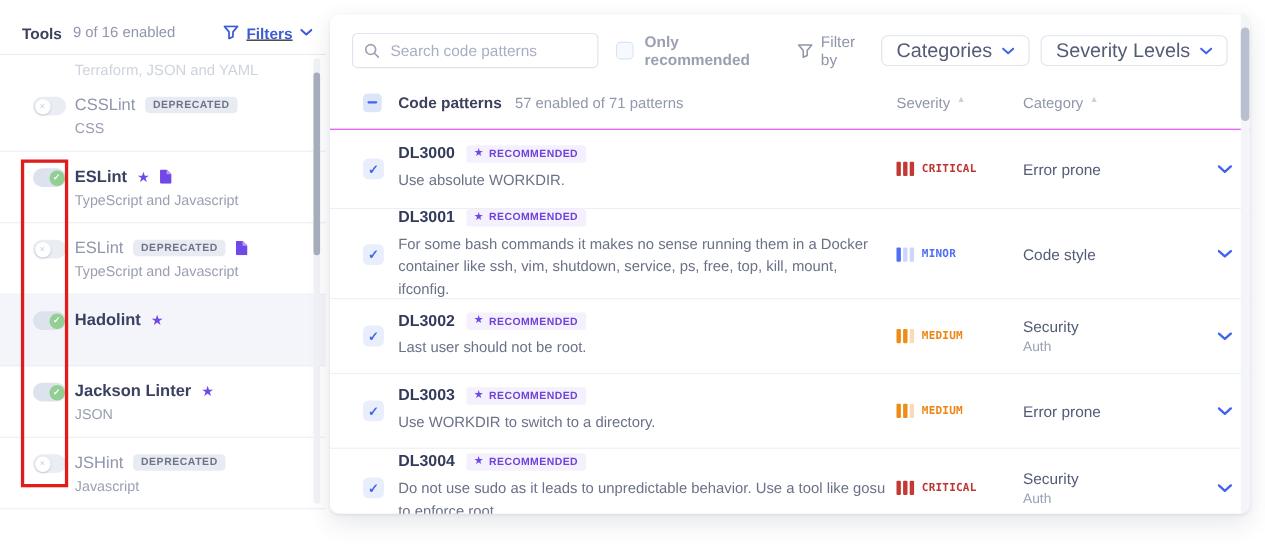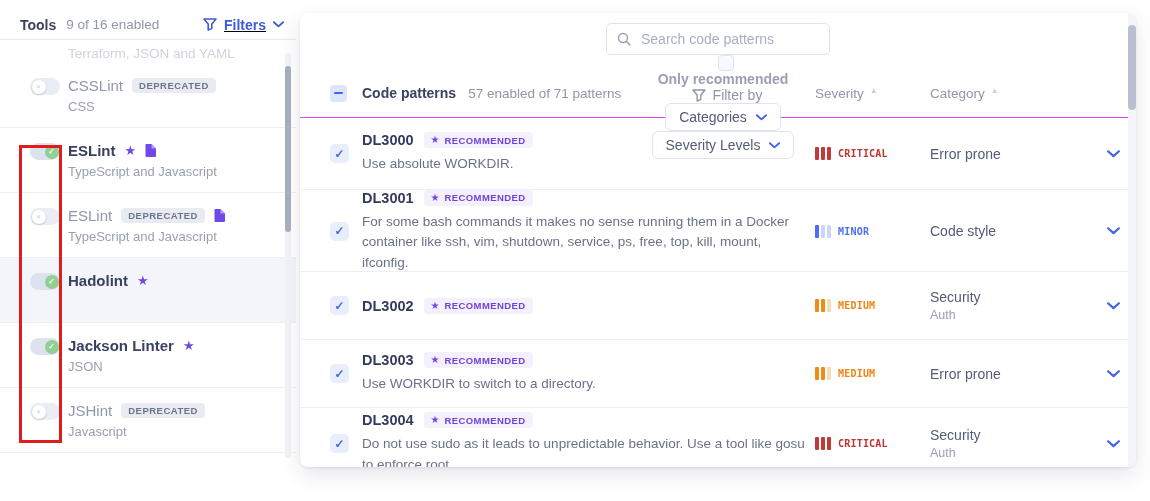--- a/index.html
+++ b/index.html
@@ -5,21 +5,21 @@
   * { box-sizing: border-box; }
   html,body { margin:0; padding:0; }
   body {
     width:1150px; height:501px; position:relative; overflow:hidden;
     background:#ffffff; font-family:"Liberation Sans", sans-serif;
     -webkit-font-smoothing:antialiased;
   }
 
   
   .sidebar { position:absolute; left:0; top:0; width:296px; height:470px; background:#fff; }
-  .sb-header { height:40px; display:flex; align-items:center; padding:10px 12px 0 20px; border-bottom:1px solid #e9ebf1; }
+  .sb-header { height:50px; display:flex; align-items:center; padding:10px 12px 0 20px; border-bottom:1px solid #e9ebf1; }
   .sb-title { font-size:14px; font-weight:700; color:#3b415f; }
   .sb-count { margin-left:10px; font-size:13.5px; color:#9096ab; }
   .sb-filters { margin-left:auto; display:flex; align-items:center; gap:7px; cursor:pointer;text-decoration:underline; }
   .sb-filters-label { color:#3d5bd7; font-size:14px; font-weight:700; }
   .faded-lang { margin:6px 0 0 68px; color:#ced3de; font-size:13.5px; height:16px; overflow:hidden; }
 
   .tool-list { margin-top:1px; }
   .tool-row { position:relative; height:65px; border-bottom:1px solid #edeff4; padding:14px 10px 0 68px; }
   .tool-row.selected { background:#f4f5fa; }
   .tool-name { display:flex; align-items:center; gap:9px; font-size:15px; color:#9096ab; }
@@ -39,30 +39,30 @@
   .sb-scroll-track { position:absolute; left:285px; top:53px; width:6px; height:405px; background:#f2f3f7; border-radius:3px; }
   .sb-scroll-thumb { position:absolute; left:285px; top:66px; width:6px; height:166px; background:#a9afbf; border-radius:3px; }
 
   .red-box { position:absolute; left:19px; top:145px; width:43px; height:298px; border:3px solid #df1d1d; z-index:40; pointer-events:none; }
 
   
   .main-card { position:absolute; left:300px; top:13px; width:836px; height:454px; background:#fff;
     border-radius:8px; overflow:hidden;
     box-shadow:0 1px 3px rgba(50,60,90,.10), 0 8px 22px rgba(50,60,90,.12); }
 
-  .toolbar { display:flex; align-items:center; height:56px; padding:10px 20px 0 20px;flex-direction:column; }
+  .toolbar { display:flex; align-items:center; height:56px; padding:10px 20px 0 20px; }
   .search-box { width:224px; height:32px; border:1px solid #dfe3ed; border-radius:5px; background:#fff;
     display:flex; align-items:center; padding:0 10px; gap:8px; flex:none; }
   .search-input { border:none; outline:none; width:170px; font-size:14px; color:#3a4160; font-family:"Liberation Sans",sans-serif; }
   .search-input::placeholder { color:#a9afc2; }
   .cb-only { margin-left:16px; width:16px; height:16px; border-radius:4px; background:#f6f9fe; border:1px solid #dbe3f5; flex:none; cursor:pointer; }
   .only-label { margin-left:10px; color:#9aa0b2; font-size:14px; font-weight:700; }
   .filter-by { margin-left:18px; display:flex; align-items:center; gap:7px; color:#8f95a9; font-size:14px; }
   .dd { margin-left:10px; height:28px; border:1px solid #dfe3ed; border-radius:6px; background:#fff;
-    display:flex; align-items:center; padding:0 13px; gap:9px; color:#545b76; font-size:14px; cursor:pointer; flex:none; }
+    display:flex; align-items:center; padding:0 13px; gap:9px; color:#545b76; font-size:18px; cursor:pointer; flex:none; }
 
   .grid-cols { display:grid; grid-template-columns:32px 453px 115px 160px 46px; align-items:center; padding-left:30px; }
   .table-header { height:49px; border-bottom:1px solid #d946ef; }
   .th-cb { width:17px; height:17px; border-radius:4px; background:#dde5fb; position:relative; cursor:pointer; }
   .th-cb::after { content:""; position:absolute; left:4px; top:7.5px; width:9px; height:2px; background:#4263eb; border-radius:1px; }
   .th-title-cell { display:flex; align-items:center; gap:12px; }
   .th-title { font-size:14px; font-weight:700; color:#3b415f; }
   .th-count { font-size:13.5px; color:#9096ab; }
   .th-col { font-size:13.5px; color:#9096ab; display:flex; gap:6px; cursor:pointer; }
   .sort-ic { font-size:8px; color:#cbd0dc; }
@@ -328,20 +328,21 @@
   <div class="grid-cols pattern-row h68">
     <span class="row-cb">✓</span>
     <div>
       <div class="pat-title-line">
         <span class="pat-id">DL3002</span>
         <span class="badge-rec">
           <span class="bstar">★</span>
           <span class="btxt">RECOMMENDED</span>
         </span>
       </div>
+      <div class="pat-desc">Last user should not be root.</div>
     </div>
     <span class="sev medium">
       <span class="sev-bars">
           <i class="f"></i>
           <i class="f"></i>
           <i class="e"></i>
         </span>
       <span class="sev-label">MEDIUM</span>
     </span>
     <div>

